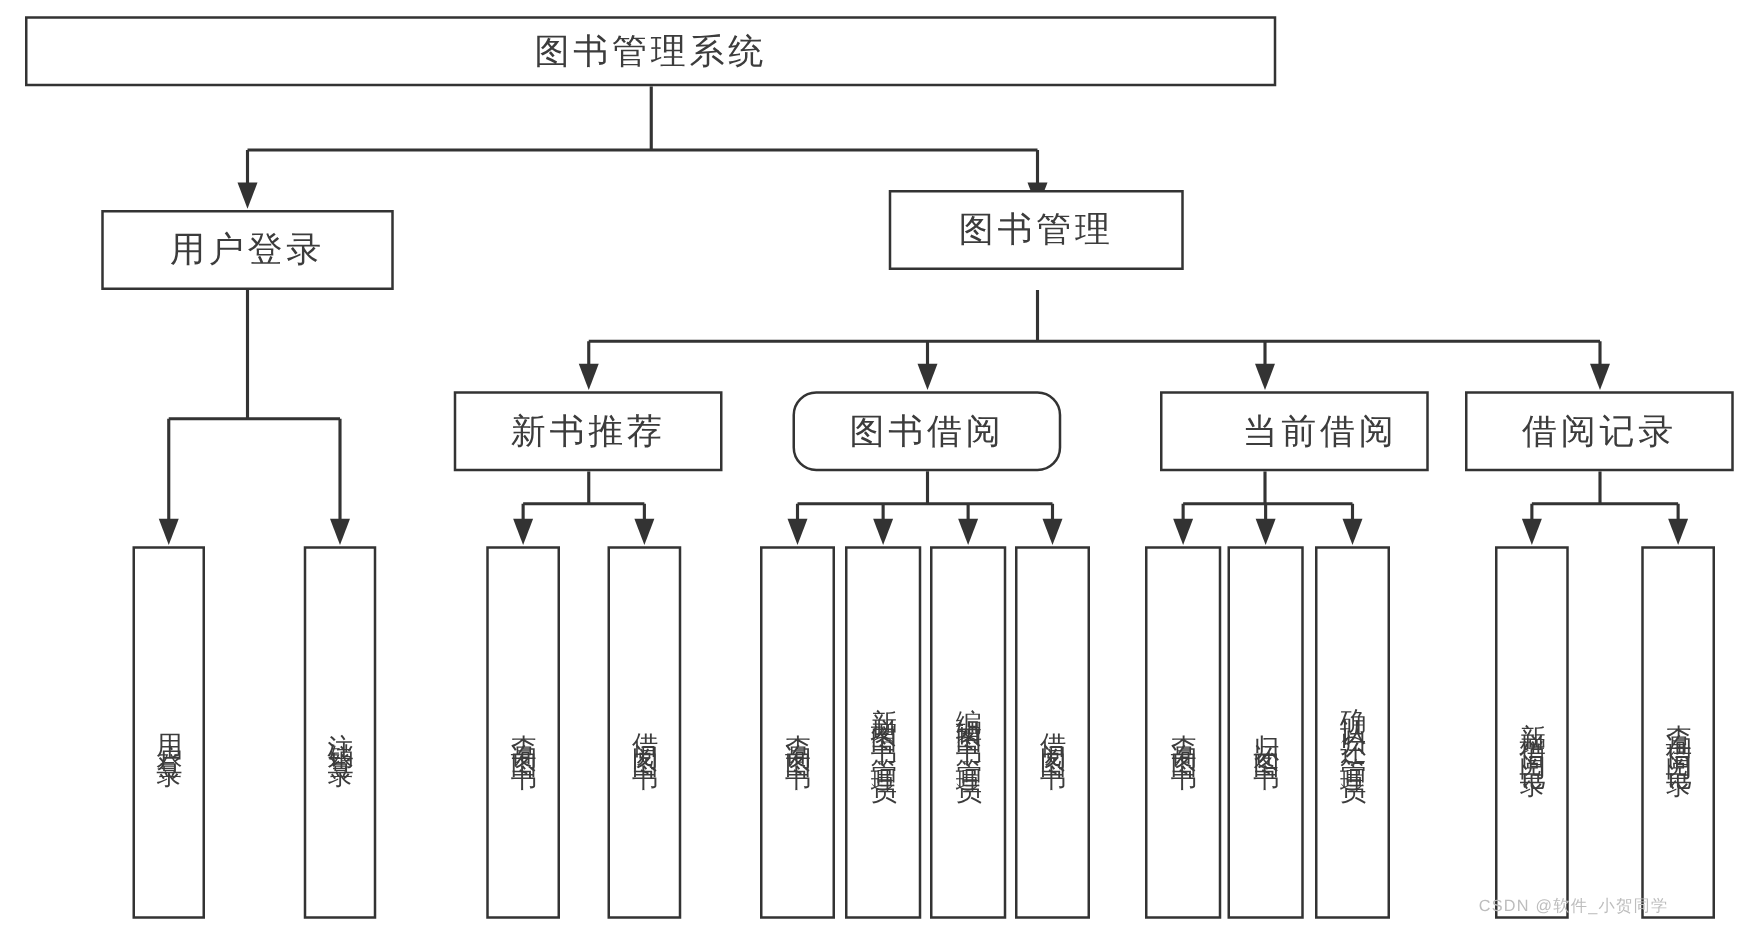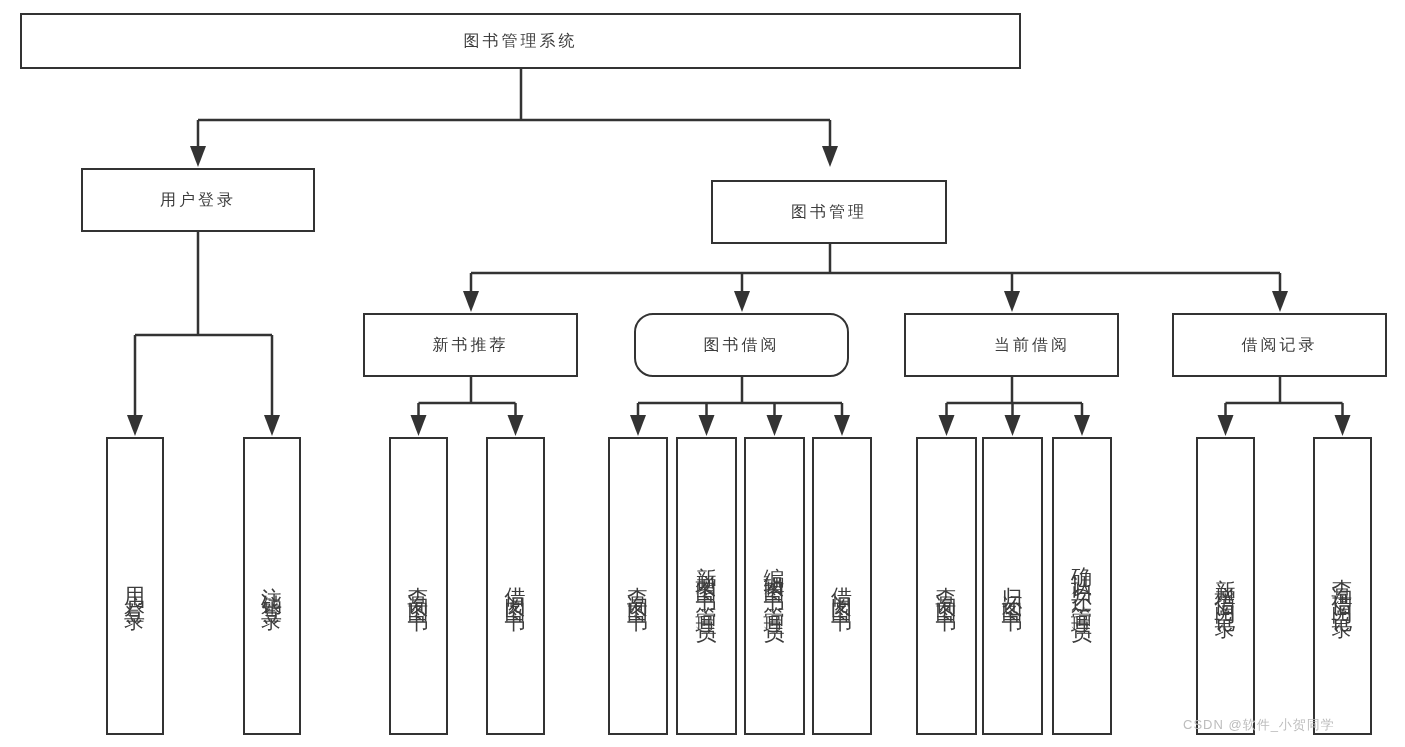--- a/index.html
+++ b/index.html
@@ -15,42 +15,42 @@
   .node {
     position: absolute;
     border: 2.5px solid var(--line, #333333);
     background: #ffffff;
     display: flex;
     align-items: center;
     justify-content: center;
   }
 
   .hlabel {
-    font-size: 16px;
+    font-size: 28px;
     letter-spacing: 3px;
     white-space: nowrap;
   }
 
   .vlabel {
     writing-mode: vertical-rl;
     text-orientation: mixed;
     font-size: 21px;
     letter-spacing: 8px;
     line-height: 1;
     white-space: nowrap;
   }
 
   
   .root  { left: 20px;  top: 13px;  width: 1001px; height: 56px; }
   .l2a   { left: 81px;  top: 168px; width: 234px;  height: 64px; }
-  .l2b   { left: 711px; top: 180px; width: 236px;  height: 64px; }
+  .l2b   { left: 711px; top: 152px; width: 236px;  height: 64px; }
   .l3    { top: 313px; height: 64px; width: 215px; }
   .l3a   { left: 363px; }
   .l3b   { left: 634px; border-radius: 19px; }
-  .l3c   { left: 904px; padding-left: 41px; }
+  .l3c   { left: 928px; padding-left: 41px; }
   .l3d   { left: 1172px; }
   .l4    { top: 437px; height: 298px; }
   .g1a { left: 106px;  width: 58px; }
   .g1b { left: 243px;  width: 58px; }
   .g2a { left: 389px;  width: 59px; }
   .g2b { left: 486px;  width: 59px; }
   .g3a { left: 608px;  width: 60px; }
   .g3b { left: 676px;  width: 61px; }
   .g3c { left: 744px;  width: 61px; }
   .g3d { left: 812px;  width: 60px; }

